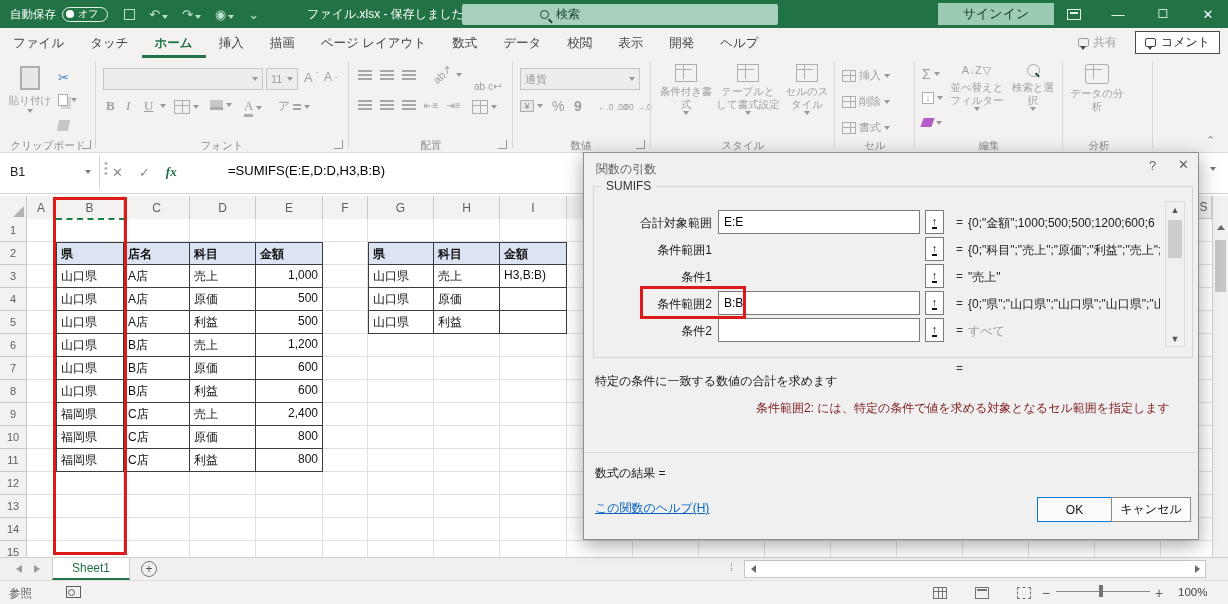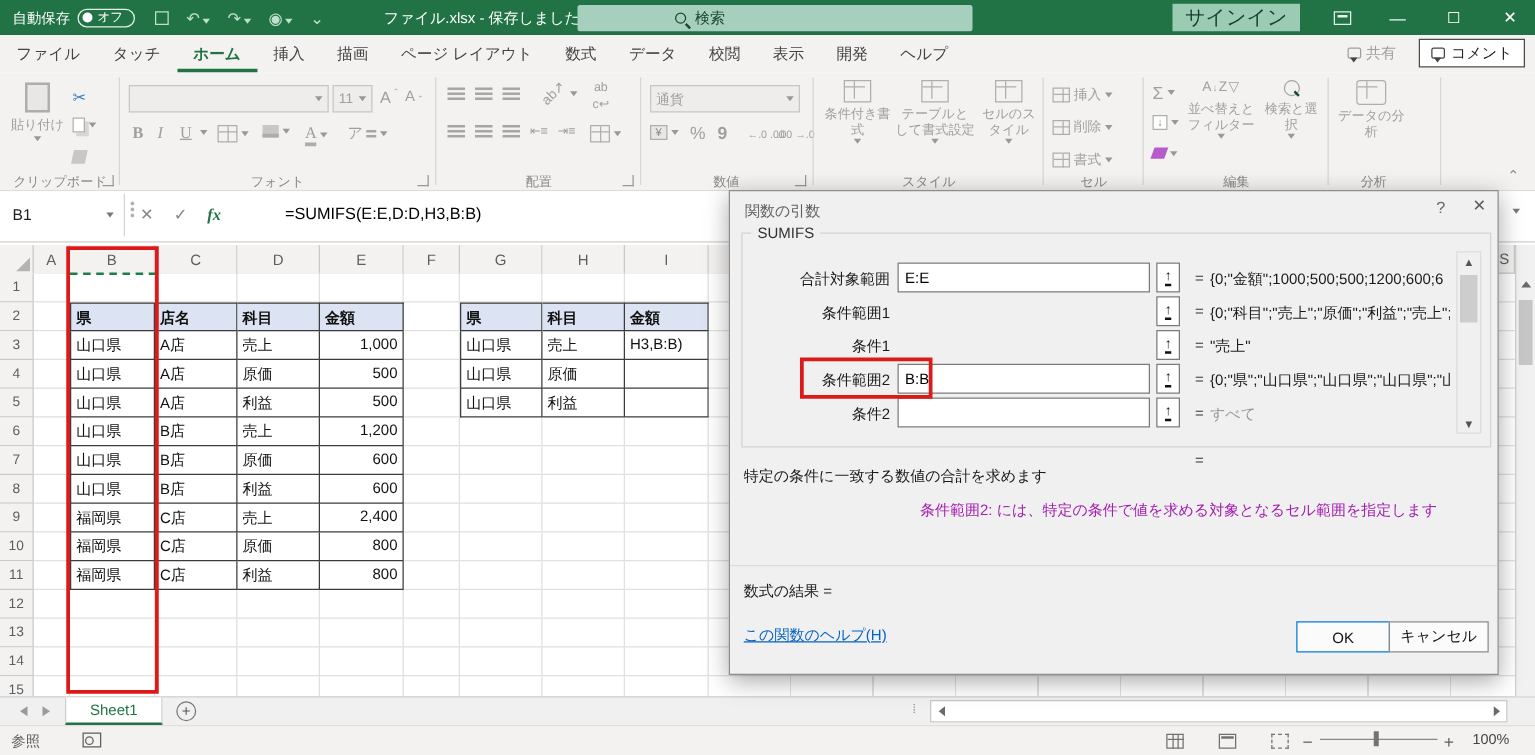--- a/index.html
+++ b/index.html
@@ -13,21 +13,21 @@
   #autosave .dot{width:8px;height:8px;border-radius:50%;background:#fff}
   #autosave .pill span{font-size:10px;color:#fff}
   .qat{display:flex;align-items:center;gap:14px;margin-left:16px}
   .qat .ic{color:#bfe0cf;font-size:13px;line-height:1}
   .ico-save{width:11px;height:11px;border:1.5px solid #bfe0cf;display:inline-block}
   .cv-light{display:inline-block;width:0;height:0;border-left:3px solid transparent;border-right:3px solid transparent;border-top:4px solid #bfe0cf;margin-left:2px}
   #doctitle{margin-left:48px;color:#fff;font-size:12px;display:flex;align-items:center;gap:6px;white-space:nowrap}
   #searchbox{position:absolute;left:462px;top:4px;width:316px;height:21px;background:#a7cfbd;border-radius:2px;display:flex;align-items:center;padding-left:78px;gap:7px;color:#174a30;font-size:12px}
   .mag{width:9px;height:9px;border:1.5px solid #174a30;border-radius:50%;position:relative;display:inline-block}
   .mag:after{content:"";position:absolute;width:5px;height:1.5px;background:#174a30;transform:rotate(45deg);left:7px;top:9px}
-  #signin{position:absolute;left:938px;top:3px;width:102px;height:22px;background:#9ccbb3;color:#113f28;display:flex;align-items:center;justify-content:center;font-size:16px}
+  #signin{position:absolute;left:938px;top:3px;width:116px;height:22px;background:#9ccbb3;color:#113f28;display:flex;align-items:center;justify-content:center;font-size:13px}
   .winctl{position:absolute;top:0;height:28px;width:40px;display:flex;align-items:center;justify-content:center;color:#fff;font-size:13px}
   #ribbonopts{left:1058px;width:32px}
   .ro-ic{width:14px;height:11px;border:1.5px solid #e4f2ea;position:relative}
   .ro-ic:after{content:"";position:absolute;left:2px;top:2px;right:2px;height:2px;background:#e4f2ea}
 
   
   #tabrow{position:absolute;left:0;top:28px;width:1228px;height:30px;background:#f3f2f1;display:flex;align-items:center}
   .rtab{padding:0 13px;font-size:12.5px;color:#444;height:30px;display:flex;align-items:center;white-space:nowrap}
   .rtab.active{color:#217346;border-bottom:3px solid #217346;font-weight:700;padding-top:3px}
   #tab-right{position:absolute;right:8px;top:31px;display:flex;gap:10px;align-items:center}
@@ -98,21 +98,21 @@
   .dlg-collapse{position:absolute;left:341px;top:0;width:19px;height:24px;border:1px solid #7a7a7a;background:#fff;display:flex;align-items:center;justify-content:center;cursor:default}
   .upa{font-size:11px;font-weight:700;color:#111;border-bottom:2px solid #111;line-height:1.1}
   .dlg-eq{position:absolute;left:372px;top:5px;color:#333}
   .dlg-result{position:absolute;left:384px;top:5px;width:192px;overflow:hidden;white-space:nowrap;color:#1a1a1a}
   .dlg-result.muted{color:#9a9a9a}
   #dlg-scroll{position:absolute;left:581px;top:48px;width:20px;height:146px;background:#f0f0f0;border:1px solid #dcdcdc}
   #dlg-scroll .a{position:absolute;left:0;width:18px;height:15px;display:flex;align-items:center;justify-content:center;color:#555;font-size:9px}
   #dlg-scroll .thumb{position:absolute;left:2px;top:18px;width:14px;height:38px;background:#cdcdcd}
   #dlg-eq-solo{position:absolute;left:372px;top:208px;color:#333}
   #dlg-desc{position:absolute;left:11px;top:220px;color:#1a1a1a}
-  #dlg-arghelp{position:absolute;left:152px;top:247px;color:#a21caf}
+  #dlg-arghelp{position:absolute;left:172px;top:247px;color:#7f1d1d}
   #dlg-sep{position:absolute;left:0;top:299px;width:614px;height:1px;background:#dcdcdc}
   #dlg-result-label{position:absolute;left:11px;top:312px;color:#1a1a1a}
   #dlg-link{position:absolute;left:11px;top:347px;color:#0563c1;text-decoration:underline;cursor:pointer}
   .dlg-btn{position:absolute;top:344px;height:25px;background:#fbfbfb;font-size:12px;color:#111;display:flex;align-items:center;justify-content:center}
   #btn-ok{left:453px;width:75px;border:1px solid #0078d4}
   #btn-cancel{left:527px;width:80px;border:1px solid #8a8a8a}
 
   
   #tabbar{position:absolute;left:0;top:557px;width:1228px;height:23px;background:#f0f0f0;border-top:1px solid #cfcfcf}
   .nav-tri{position:absolute;top:7px;width:0;height:0;border-top:4.5px solid transparent;border-bottom:4.5px solid transparent}
@@ -294,21 +294,21 @@
       <span class="bars" style="width:14px">
           <i></i>
           <i></i>
           <i></i>
         </span>
     </div>
     <div class="rb-sm" style="left:432px;top:10px">
         <span style="transform:rotate(-45deg);font-size:11px">ab↗</span>
         <span class="cv"></span>
       </div>
-    <div class="rb-sm" style="left:474px;top:8px;flex-direction:column;font-size:10px;line-height:1">
+    <div class="rb-sm" style="left:474px;top:24px;font-size:10px;line-height:1">
         <span>ab</span>
         <span>c↩</span>
       </div>
     <div class="rb-sm" style="left:358px;top:40px;gap:8px">
       <span class="bars" style="width:14px">
           <i></i>
           <i></i>
           <i></i>
         </span>
       <span class="bars" style="width:14px">

